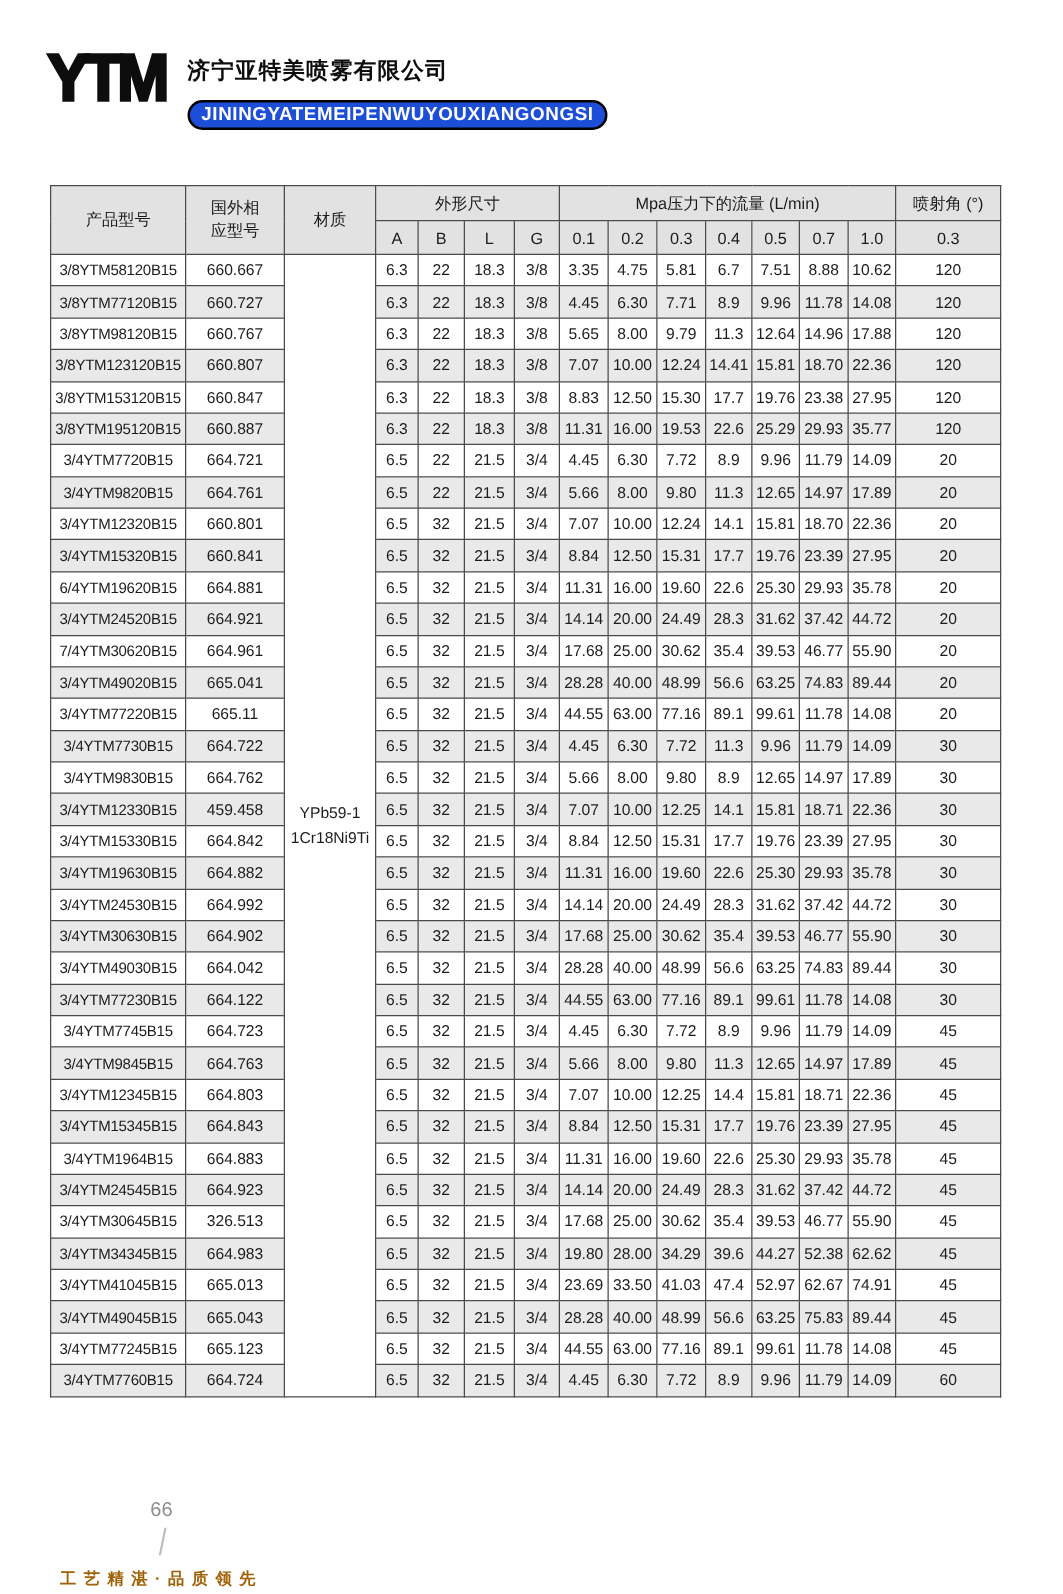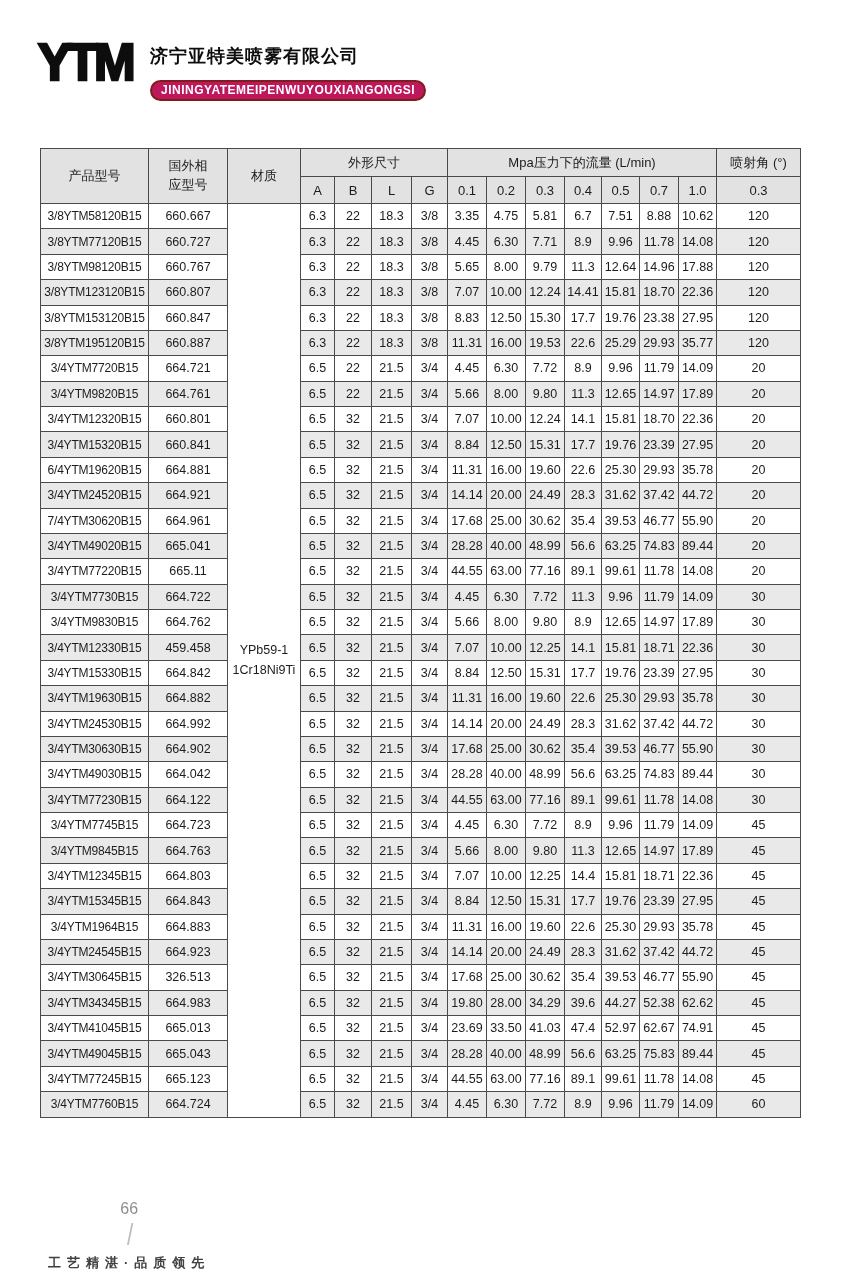--- a/index.html
+++ b/index.html
@@ -20,22 +20,22 @@
     color:#0d0d0d; -webkit-text-stroke:2.5px #0d0d0d;
     transform:scaleY(1.05); transform-origin:top left;
   }
   .company-name {
     position:absolute; left:112px; top:8px;
     font-size:18px; font-weight:bold; color:#0d0d0d; letter-spacing:1px;
     white-space:nowrap;
   }
   .company-badge {
     position:absolute; left:112px; top:44px;
-    background:#be185d; border:2px solid #7f1d1d; border-radius:12px;
-    color:#ffffff; font-size:12px; font-weight:bold; letter-spacing:0.5px;
+    background:#1d4ed8; border:2px solid #000000; border-radius:12px;
+    color:#ffffff; font-size:15px; font-weight:bold; letter-spacing:0.5px;
     padding:1px 9px 2px 9px; white-space:nowrap;
   }
 
   
   table.spec-table {
     position:absolute; left:40px; top:148px; width:760px;
     border-collapse:collapse; table-layout:fixed;
   }
   .spec-table th, .spec-table td {
     border:1px solid #4a4a4a;
@@ -54,21 +54,21 @@
     white-space:pre-line; font-size:12.5px; line-height:1.65;margin-top:11px;
   }
 
   
   .footer { position:absolute; left:48px; top:1200px; display:flex; align-items:center;flex-direction:column; }
   .page-number { color:#8e8e8e; font-size:16px; }
   .footer-slash {
     color:#bdbdbd; font-size:30px; font-weight:100;
     margin:0 12px 0 14px; transform:scaleX(0.75); display:inline-block;
   }
-  .slogan { color:#404040; font-size:13px; font-weight:bold; letter-spacing:6px; padding-top:2px; }
+  .slogan { color:#a16207; font-size:13px; font-weight:bold; letter-spacing:6px; padding-top:2px; }
 </style>
 </head>
 <body>
 
 <div class="logo-block">
   <div class="logo-mark">YTM</div>
   <div class="company-name">济宁亚特美喷雾有限公司</div>
   <div class="company-badge">JININGYATEMEIPENWUYOUXIANGONGSI</div>
 </div>
 

